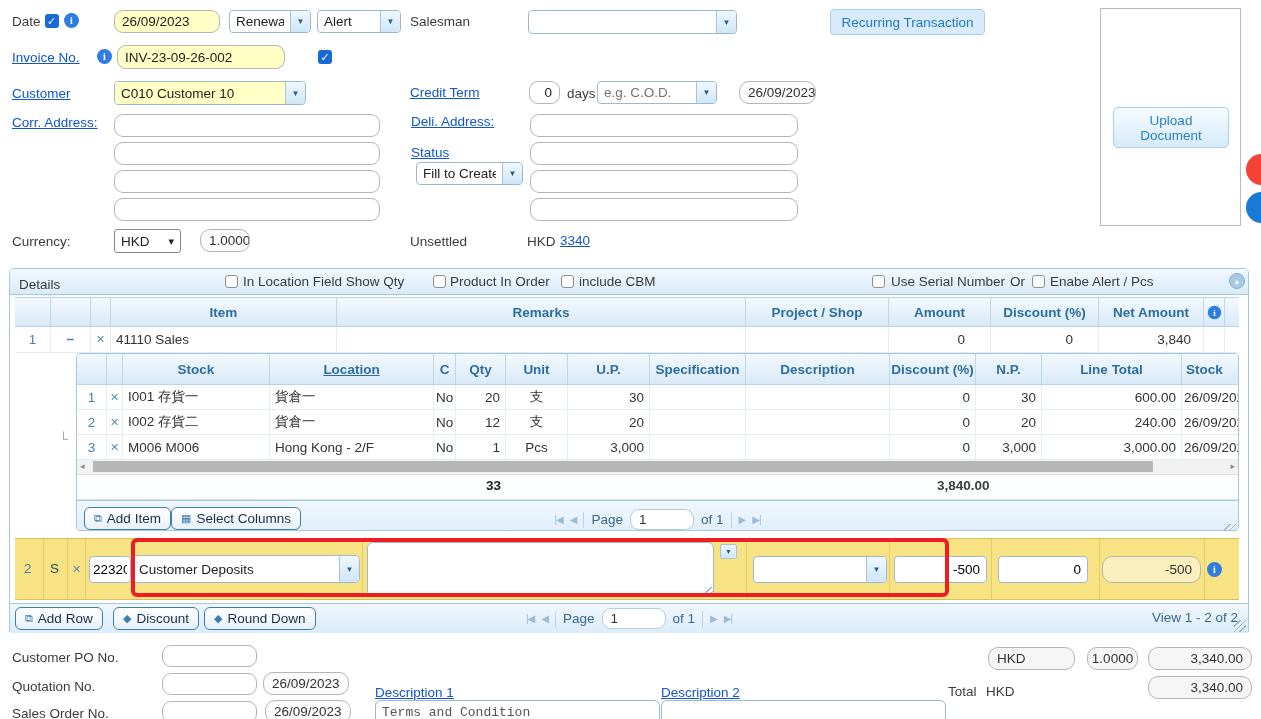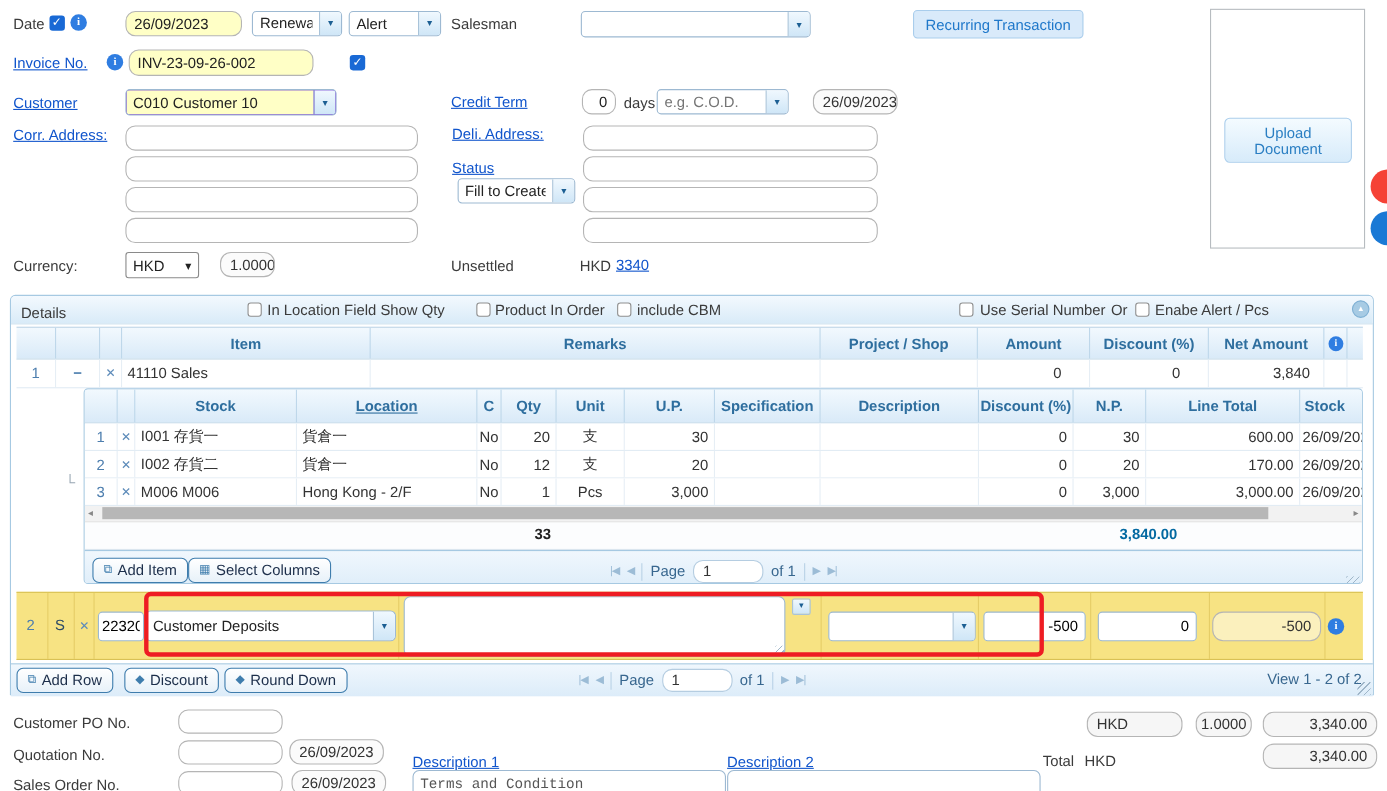--- a/index.html
+++ b/index.html
@@ -10,21 +10,21 @@
   .lk{font-size:13.5px;color:#1155cc;text-decoration:underline;white-space:nowrap;cursor:pointer;}
   .in{border:1px solid #b5b5b5;border-radius:9px;background:#fff;font:13.5px "Liberation Sans",sans-serif;
       padding:0 7px;outline:none;color:#222;}
   .in.y{background:#ffffc6;}
   .chip{border:1px solid #b5b5b5;border-radius:10px;background:#fbfbfb;font-size:13.5px;color:#333;
         display:flex;align-items:center;padding:0 8px;white-space:nowrap;overflow:hidden;}
   .chip.rt{justify-content:flex-end;}
   .cmb{display:flex;border:1px solid #9db9d2;border-radius:4px;background:#fff;overflow:hidden;}
   .cmb input{flex:1;min-width:0;border:0;padding:0 6px;font:13.5px "Liberation Sans",sans-serif;background:transparent;outline:none;color:#222;}
   .cmb.y input{background:#ffffc6;}
-  .cmb.y{background:#6d28d9;}
+  .cmb.y{background:#fef9c3;}
   .ar{width:19px;border-left:1px solid #a9c3d9;background:linear-gradient(#f0f8fe,#cfe6f7);
       display:flex;align-items:center;justify-content:center;cursor:pointer;flex:0 0 19px;}
   .ar::after{content:"▼";font-size:8px;color:#1c5f93;}
   .cb{width:14px;height:14px;border-radius:3px;display:inline-block;cursor:pointer;}
   .cb.on{background:#1969d5;position:relative;}
   .cb.on::after{content:"✓";color:#fff;font-size:11px;font-weight:bold;position:absolute;left:2px;top:0px;line-height:14px;}
   .cb.off{background:#fff;border:1px solid #8f8f8f;width:13px;height:13px;}
   .info{width:15px;height:15px;border-radius:50%;background:#2f7de1;color:#fff;display:inline-flex;
         align-items:center;justify-content:center;font:bold 10px "Liberation Serif",serif;cursor:pointer;}
   .info::after{content:"i";}
@@ -242,21 +242,21 @@
         <div class="src" style="width:147px">I002 存貨二</div>
         <div class="src" style="width:164px">貨倉一</div>
         <div class="src" style="width:22px;padding:0 2px">No</div>
         <div class="src rt" style="width:50px">12</div>
         <div class="src ct" style="width:62px">支</div>
         <div class="src rt" style="width:82px">20</div>
         <div class="src" style="width:96px"></div>
         <div class="src" style="width:144px"></div>
         <div class="src rt" style="width:86px">0</div>
         <div class="src rt" style="width:66px">20</div>
-        <div class="src rt" style="width:140px">170.00</div>
+        <div class="src rt" style="width:140px">240.00</div>
         <div class="src" style="flex:1;border-right:none;padding:0 2px">26/09/2023</div>
       </div>
       <div class="drow" style="height:24px">
         <div class="src ct num" style="width:30px;padding:0">3</div>
         <div class="src ct" style="width:16px;padding:0">
             <span class="xico"></span>
           </div>
         <div class="src" style="width:147px">M006 M006</div>
         <div class="src" style="width:164px">Hong Kong - 2/F</div>
         <div class="src" style="width:22px;padding:0 2px">No</div>
@@ -272,21 +272,21 @@
       </div>
 
       <div style="position:relative;height:14px;background:#f2f2f2;border-bottom:1px solid #e0e0e0">
         <span style="position:absolute;left:3px;top:1px;font-size:9px;color:#888">◂</span>
         <div style="position:absolute;left:16px;top:1px;width:1060px;height:11px;background:#b7b7b7"></div>
         <span style="position:absolute;right:3px;top:1px;font-size:9px;color:#888">▸</span>
       </div>
 
       <div style="position:relative;height:24px;background:#fcfdfe;border-bottom:1px solid #dbe6ef">
         <span style="position:absolute;left:304px;top:3px;width:120px;text-align:right;font:bold 13.5px 'Liberation Sans',sans-serif;color:#222">33</span>
-        <span style="position:absolute;left:882px;top:3px;width:170px;text-align:center;font:bold 13.5px 'Liberation Sans',sans-serif;color:#0369a1">3,840.00</span>
+        <span style="position:absolute;left:860px;top:3px;width:170px;text-align:left;font:bold 13.5px 'Liberation Sans',sans-serif;color:#404040">3,840.00</span>
       </div>
 
       <div class="pgbar" style="position:relative;height:37px">
         <button class="gbtn" style="position:absolute;left:7px;top:6px">
           <span class="gico">⧉</span>
             <span>Add Item</span>
         </button>
         <button class="gbtn" style="position:absolute;left:94px;top:6px">
           <span class="gico">▦</span>
             <span>Select Columns</span>

